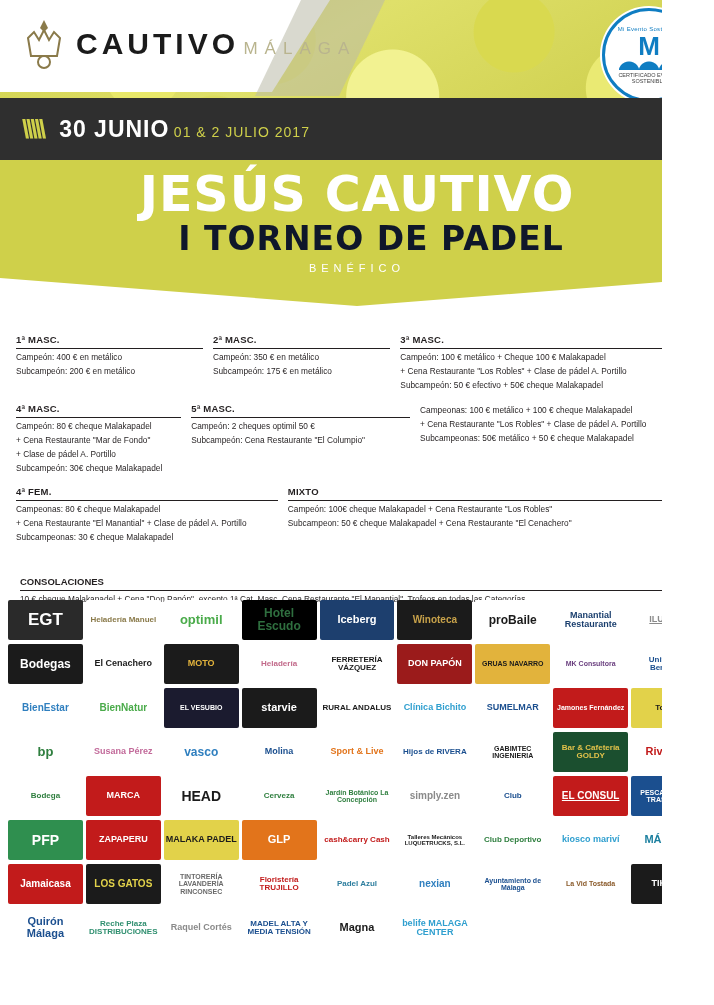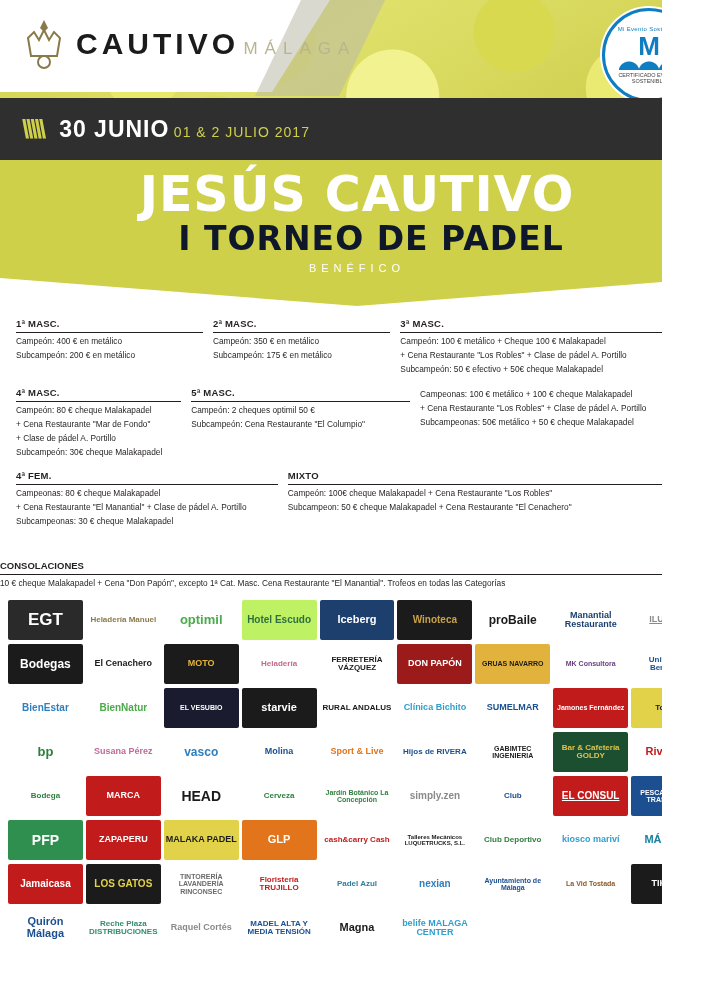--- a/index.html
+++ b/index.html
@@ -80,36 +80,36 @@
     font-family:"DejaVu Sans", sans-serif;
   }
   .title-sub{
     color:#0f172a;font-size:33px;font-weight:bold;letter-spacing:1px;margin-top:-4px;
     font-family:"DejaVu Sans", sans-serif;
     padding-left:28px;
   }
   .title-tag{color:#ffffff;font-size:11px;letter-spacing:5px;margin-top:4px;}
 
   
-  .prizes{position:absolute;top:318px;left:0;width:714px;}
+  .prizes{position:absolute;top:334px;left:0;width:714px;}
   .row{display:flex;padding:0 16px;margin-bottom:12px;}
   .cat{padding-right:10px;}
   .cat h4{
     margin:0 0 3px 0;font-size:9.5px;font-weight:bold;letter-spacing:.2px;
     border-bottom:1.3px solid #231f20;padding-bottom:3px;display:block;
   }
   .cat p{margin:2px 0 0 0;font-size:8.3px;line-height:1.42;}
   .w1{width:195px;}
   .w2{width:185px;}
   .w3{width:300px;}
   .w4{width:185px;}
   .w5{width:245px;}
   .w6{width:265px;}
   .w7{width:405px;}
-  .cons{padding:0 0;margin-top:32px;}
+  .cons{padding:0 20px;margin-top:32px;}
   .cons h4{margin:0 0 3px 0;font-size:9.5px;font-weight:bold;border-bottom:1.3px solid #231f20;padding-bottom:3px;width:682px;}
   .cons p{margin:3px 0 0 0;font-size:8.3px;}
 
   
   .sponsors{
     position:absolute;top:600px;left:8px;width:698px;height:398px;
     display:grid;grid-template-columns:repeat(9,1fr);grid-auto-rows:40px;gap:4px 3px;
   }
   .logo{
     display:flex;align-items:center;justify-content:center;text-align:center;
@@ -221,21 +221,21 @@
     <div class="cons">
       <h4>CONSOLACIONES</h4>
       <p>10 € cheque Malakapadel + Cena "Don Papón", excepto 1ª Cat. Masc. Cena Restaurante "El Manantial". Trofeos en todas las Categorías</p>
     </div>
   </div>
 
   <div class="sponsors">
       <div class="logo" style="background: rgb(42, 42, 42); color: rgb(255, 255, 255); font-size: 17px;">EGT</div>
       <div class="logo" style="background: rgb(255, 255, 255); color: rgb(138, 122, 74); font-size: 8px;">Heladería Manuel</div>
       <div class="logo" style="background: rgb(255, 255, 255); color: rgb(74, 171, 74); font-size: 13px;">optimil</div>
-      <div class="logo" style="background: #bef264; color: rgb(47, 111, 63); font-size: 10px; text-align: right;">Hotel Escudo</div>
+      <div class="logo" style="background: #000000; color: rgb(47, 111, 63); font-size: 12px;">Hotel Escudo</div>
       <div class="logo" style="background: rgb(29, 63, 110); color: rgb(255, 255, 255); font-size: 11px;">Iceberg</div>
       <div class="logo" style="background: rgb(27, 27, 27); color: rgb(200, 162, 74); font-size: 10px;">Winoteca</div>
       <div class="logo" style="background: rgb(255, 255, 255); color: rgb(27, 27, 27); font-size: 12px;">proBaile</div>
       <div class="logo" style="background: rgb(255, 255, 255); color: rgb(27, 63, 110); font-size: 9px;">Manantial Restaurante</div>
       <div class="logo" style="background: rgb(255, 255, 255); color: rgb(138, 138, 138); font-size: 9px; text-decoration: underline;">ILUSTRE</div>
       <div class="logo" style="background: rgb(27, 27, 27); color: rgb(255, 255, 255); font-size: 12px;">Bodegas</div>
       <div class="logo" style="background: rgb(255, 255, 255); color: rgb(27, 27, 27); font-size: 9px;">El Cenachero</div>
       <div class="logo" style="background: rgb(27, 27, 27); color: rgb(226, 179, 60); font-size: 9px;">MOTO</div>
       <div class="logo" style="background: rgb(255, 255, 255); color: rgb(194, 106, 138); font-size: 8px;">Heladería</div>
       <div class="logo" style="background: rgb(255, 255, 255); color: rgb(27, 27, 27); font-size: 8px;">FERRETERÍA VÁZQUEZ</div>

